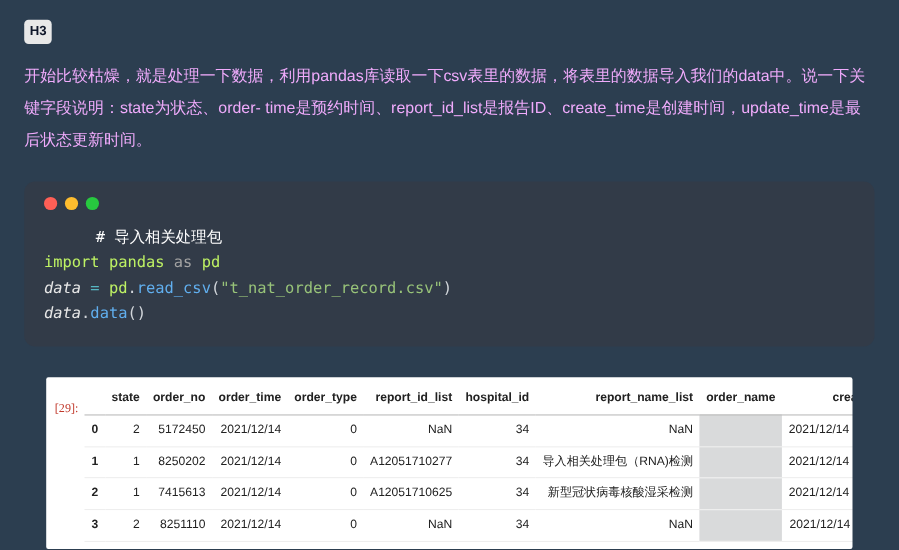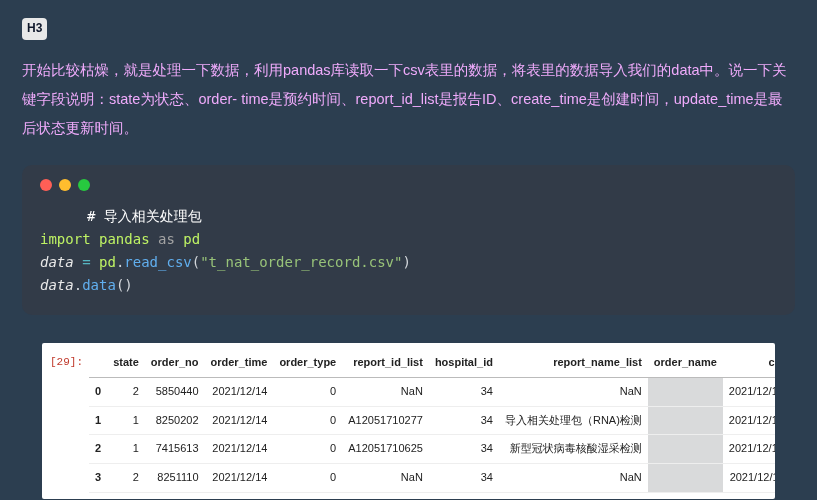--- a/index.html
+++ b/index.html
@@ -69,24 +69,25 @@
     border-radius: 2px;
     padding: 6px 6px 6px 8px;
     margin: 0 20px;
     font-family: Menlo, Consolas, monospace;
     font-size: 11px;
     overflow-x: auto;
   }
   .out-row { display: flex; align-items: flex-start; }
   .prompt {
     color: #c0392b;
-    font-family: Liberation Mono, monospace;
+    font-family: Liberation Serif, serif;
     padding-right: 6px;
     padding-top: 4px;
     white-space: nowrap;
+    margin-top: 10px;
   }
   table.df {
     border-collapse: collapse;
     font-family: "Helvetica Neue", Arial, sans-serif;
     font-size: 11px;
     color: #222;
     width: 100%;
   }
   table.df th, table.df td {
     padding: 4px 6px;
@@ -143,21 +144,21 @@
             <th>hospital_id</th>
             <th>report_name_list</th>
             <th>order_name</th>
             <th>create_time</th>
           </tr>
         </thead>
       <tbody>
           <tr>
             <th>0</th>
             <td>2</td>
-            <td>5850440</td>
+            <td>5172450</td>
             <td>2021/12/14</td>
             <td>0</td>
             <td>NaN</td>
             <td>34</td>
             <td>NaN</td>
             <td class="mask"> </td>
             <td>2021/12/14 07:32:25</td>
           </tr>
           <tr>
             <th>1</th>

